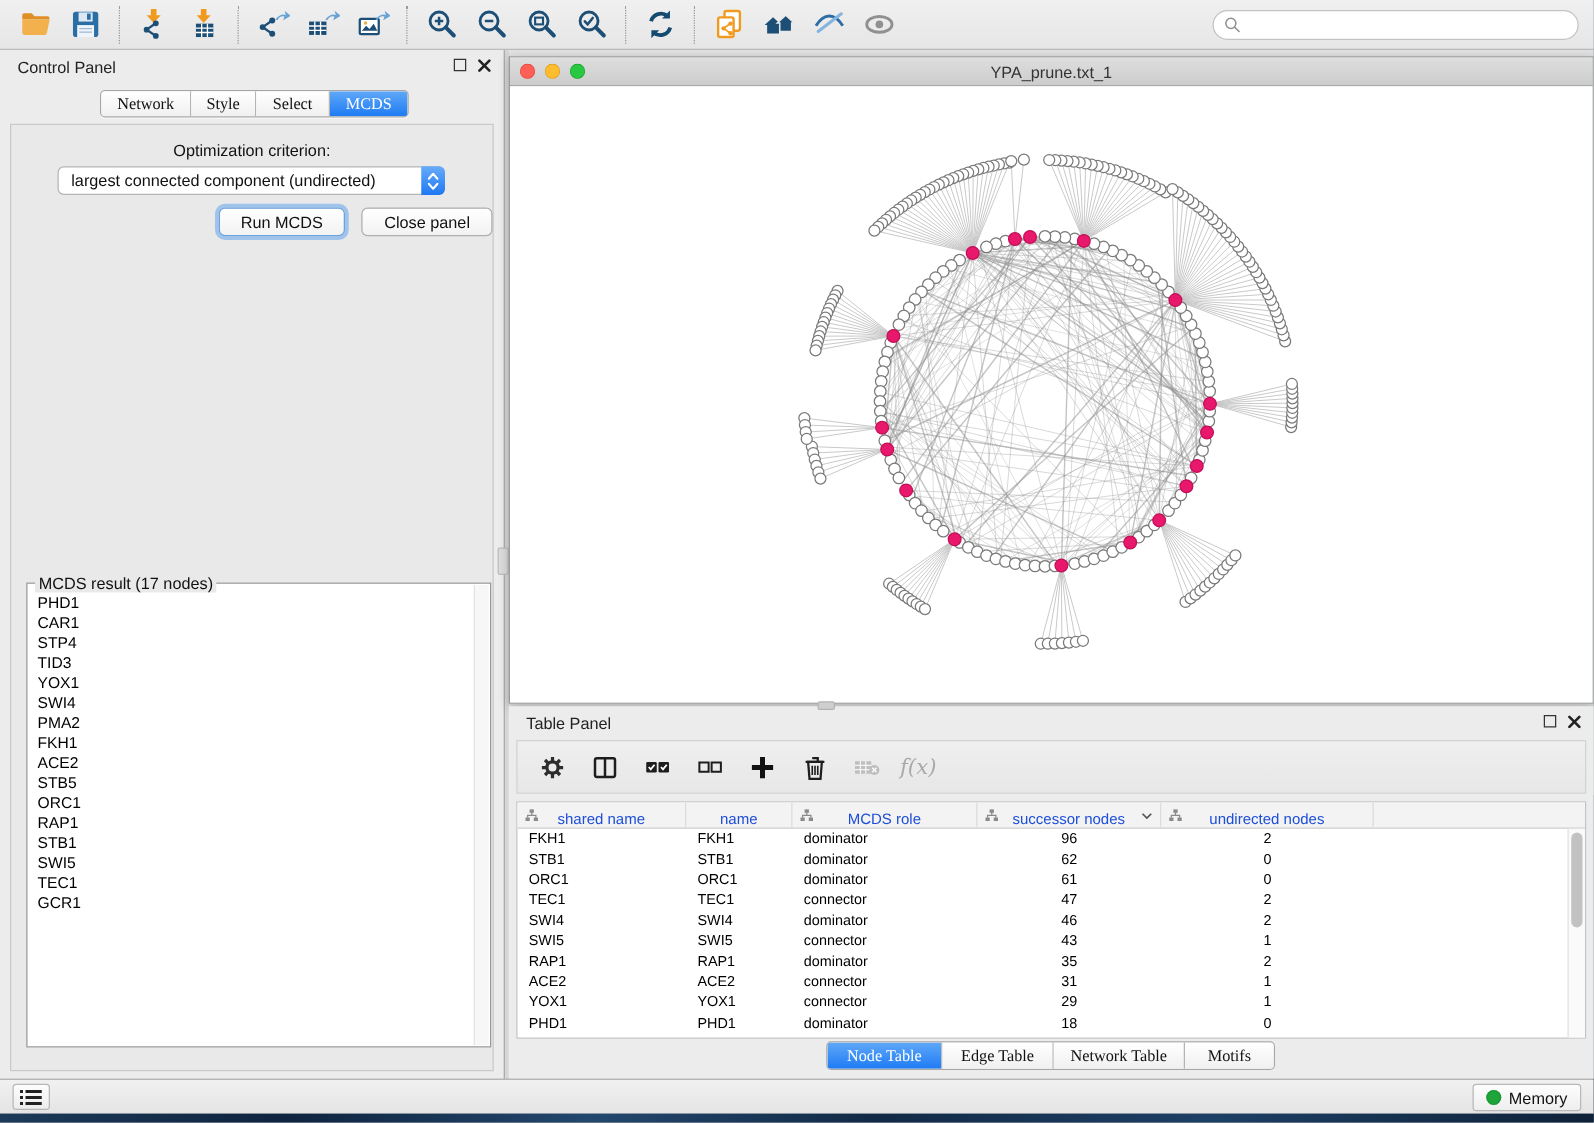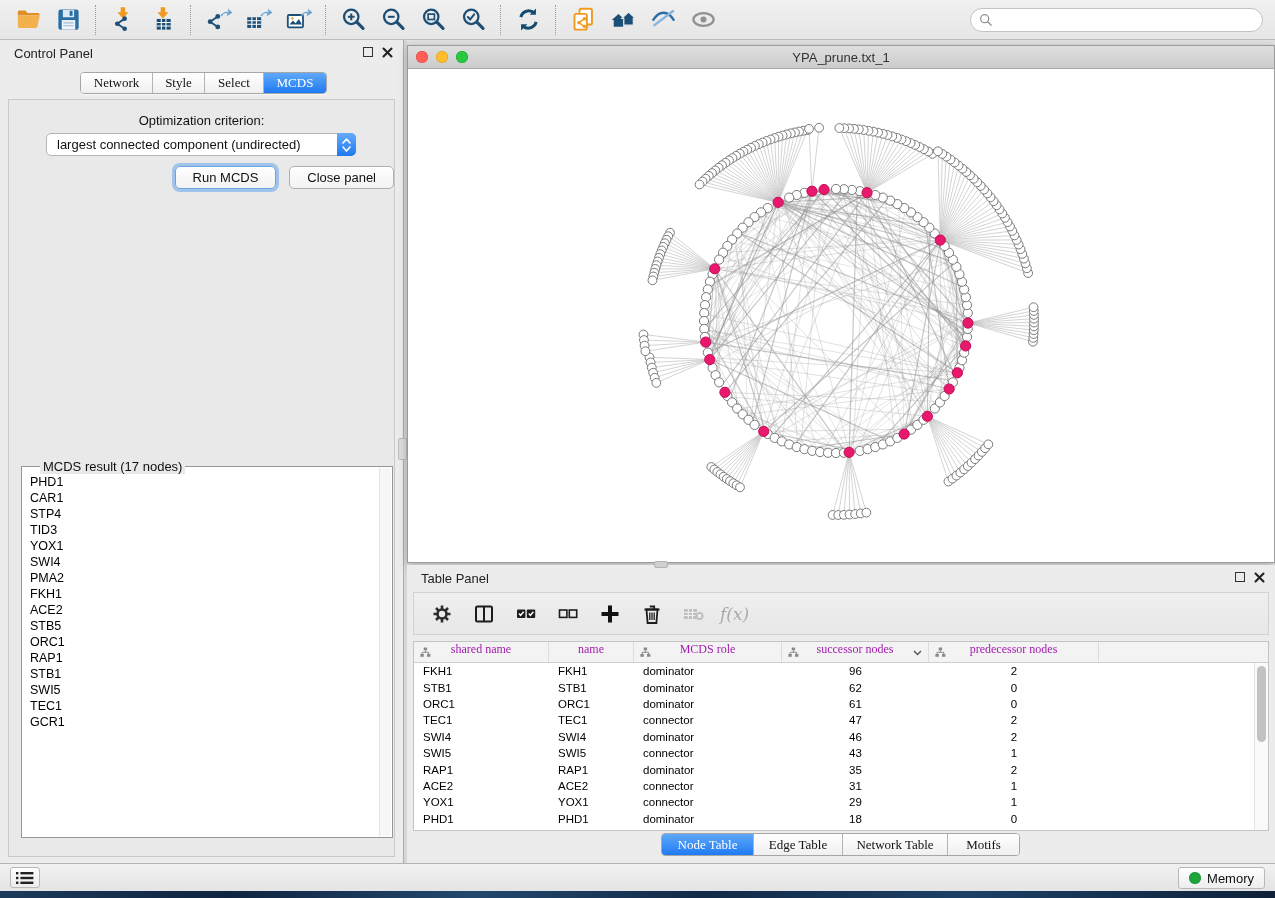--- a/index.html
+++ b/index.html
@@ -51,21 +51,21 @@
   #criterion .stepper { width:19px; height:23px; margin-right:-1px; border-radius:0 5px 5px 0;
     background:linear-gradient(#66abf9,#1f78f2); display:flex; flex-direction:column;
     align-items:center; justify-content:center; gap:2px; }
   .btn-row { position:absolute; left:0; top:66px; width:100%; display:flex; justify-content:flex-end; gap:13px; }
   .mac-btn { height:23px; padding:0 17px; font-size:13px; font-family:inherit; color:#111;
     background:linear-gradient(#ffffff,#f2f2f2); border:1px solid #b0b0b0; border-radius:5px; }
   .mac-btn.focused { border-color:#6ba3dd; box-shadow:0 0 0 3px rgba(110,170,235,.6); }
 
   #mcds-group { position:absolute; left:12px; top:366px; width:372px; height:372px;
     border:1px solid #979797; background:#fff; }
-  #mcds-legend { position:absolute; left:18px; top:-8px; background:#e9e9e9; padding:0 3px;
+  #mcds-legend { position:absolute; left:6px; top:-8px; background:#e9e9e9; padding:0 3px;
     font-size:13px; color:#111; }
   #mcds-list { position:absolute; left:1px; top:4px; right:13px; bottom:1px; overflow:hidden;
     padding:3px 0 0 7px; }
   .mcds-item { font-size:12.5px; line-height:16px; color:#000; }
   #mcds-track { position:absolute; top:1px; right:1px; bottom:1px; width:12px;
     background:#f7f7f7; border-left:1px solid #e4e4e4; }
 
   
   #divider { position:absolute; left:403px; top:0; width:4px; height:823px; background:#d6d6d6;
     border-left:1px solid #adadad; }
@@ -97,22 +97,22 @@
     display:flex; align-items:center; padding:0 12px; gap:10px; }
   .tpbtn { width:32px; height:32px; border:none; background:transparent; display:flex;
     align-items:center; justify-content:center; padding:0; }
   .tpbtn svg { width:22px; height:22px; }
   .tpbtn.fx { font-family:"DejaVu Serif", serif; font-style:italic; font-size:17px; color:#a9a9a9; width:auto; }
 
   #tp-table { position:absolute; left:6px; top:76px; width:856px; height:190px;
     background:#fff; border:1px solid #c4c4c4; }
   #tp-head { position:absolute; left:0; top:0; width:100%; height:21px; background:#f3f3f3;
     border-bottom:1px solid #cfcfcf; display:flex; }
-  .hcell { height:100%; display:flex; align-items:flex-start; justify-content:center;
-    border-right:1px solid #dcdcdc; font-size:12px; color:#a21caf; position:relative; gap:5px;font-family:Liberation Serif, serif; }
+  .hcell { height:100%; display:flex; align-items:flex-end; justify-content:center;
+    border-right:1px solid #dcdcdc; font-size:12px; color:#1d4ed8; position:relative; gap:5px; }
   .hcell .tree-ic { position:absolute; left:6px; top:5px; }
   .hcell .sort-ic { position:absolute; right:6px; top:8px; }
   #tp-body { position:absolute; left:0; top:21px; right:14px; bottom:0; overflow:hidden; }
   .trow { display:flex; height:16.4px; align-items:center; }
   .tcell { font-size:11.5px; color:#000; padding:0 9px; white-space:nowrap; overflow:hidden; }
   .tcell.num { text-align:center; }
   #tp-vscroll { position:absolute; top:21px; right:0; bottom:0; width:14px;
     background:#fafafa; border-left:1px solid #e2e2e2; }
   #tp-vscroll .thumb { position:absolute; left:2px; top:3px; width:9px; height:76px;
     background:#c2c2c2; border-radius:5px; }
@@ -1116,21 +1116,21 @@
               </div>
               <div class="hcell" style="width: 170px;">
                 <svg class="tree-ic" width="11" height="11" viewBox="0 0 11 11">
  <g fill="#8a8a8a">
                     <rect x="3.7" y="0.5" width="3.4" height="2.8"></rect>
                     <rect x="0.4" y="7" width="3.4" height="2.8"></rect>
                     <rect x="7" y="7" width="3.4" height="2.8"></rect>
                   </g>
  <path d="M5.4 3.3v2M2.1 7V5.3h6.6V7" fill="none" stroke="#8a8a8a" stroke-width="1"></path>
                 </svg>
-                <span>predecessor nodes</span>
+                <span>undirected nodes</span>
               </div>
               <div class="hcell" style="flex: 1 1 0%; border-right: none;"></div>
             </div>
           <div id="tp-body">
               <div class="trow">
                 <div class="tcell" style="width: 135px;">FKH1</div>
                 <div class="tcell" style="width: 85px;">FKH1</div>
                 <div class="tcell" style="width: 148px;">dominator</div>
                 <div class="tcell num" style="width: 147px;">96</div>
                 <div class="tcell num" style="width: 170px;">2</div>

